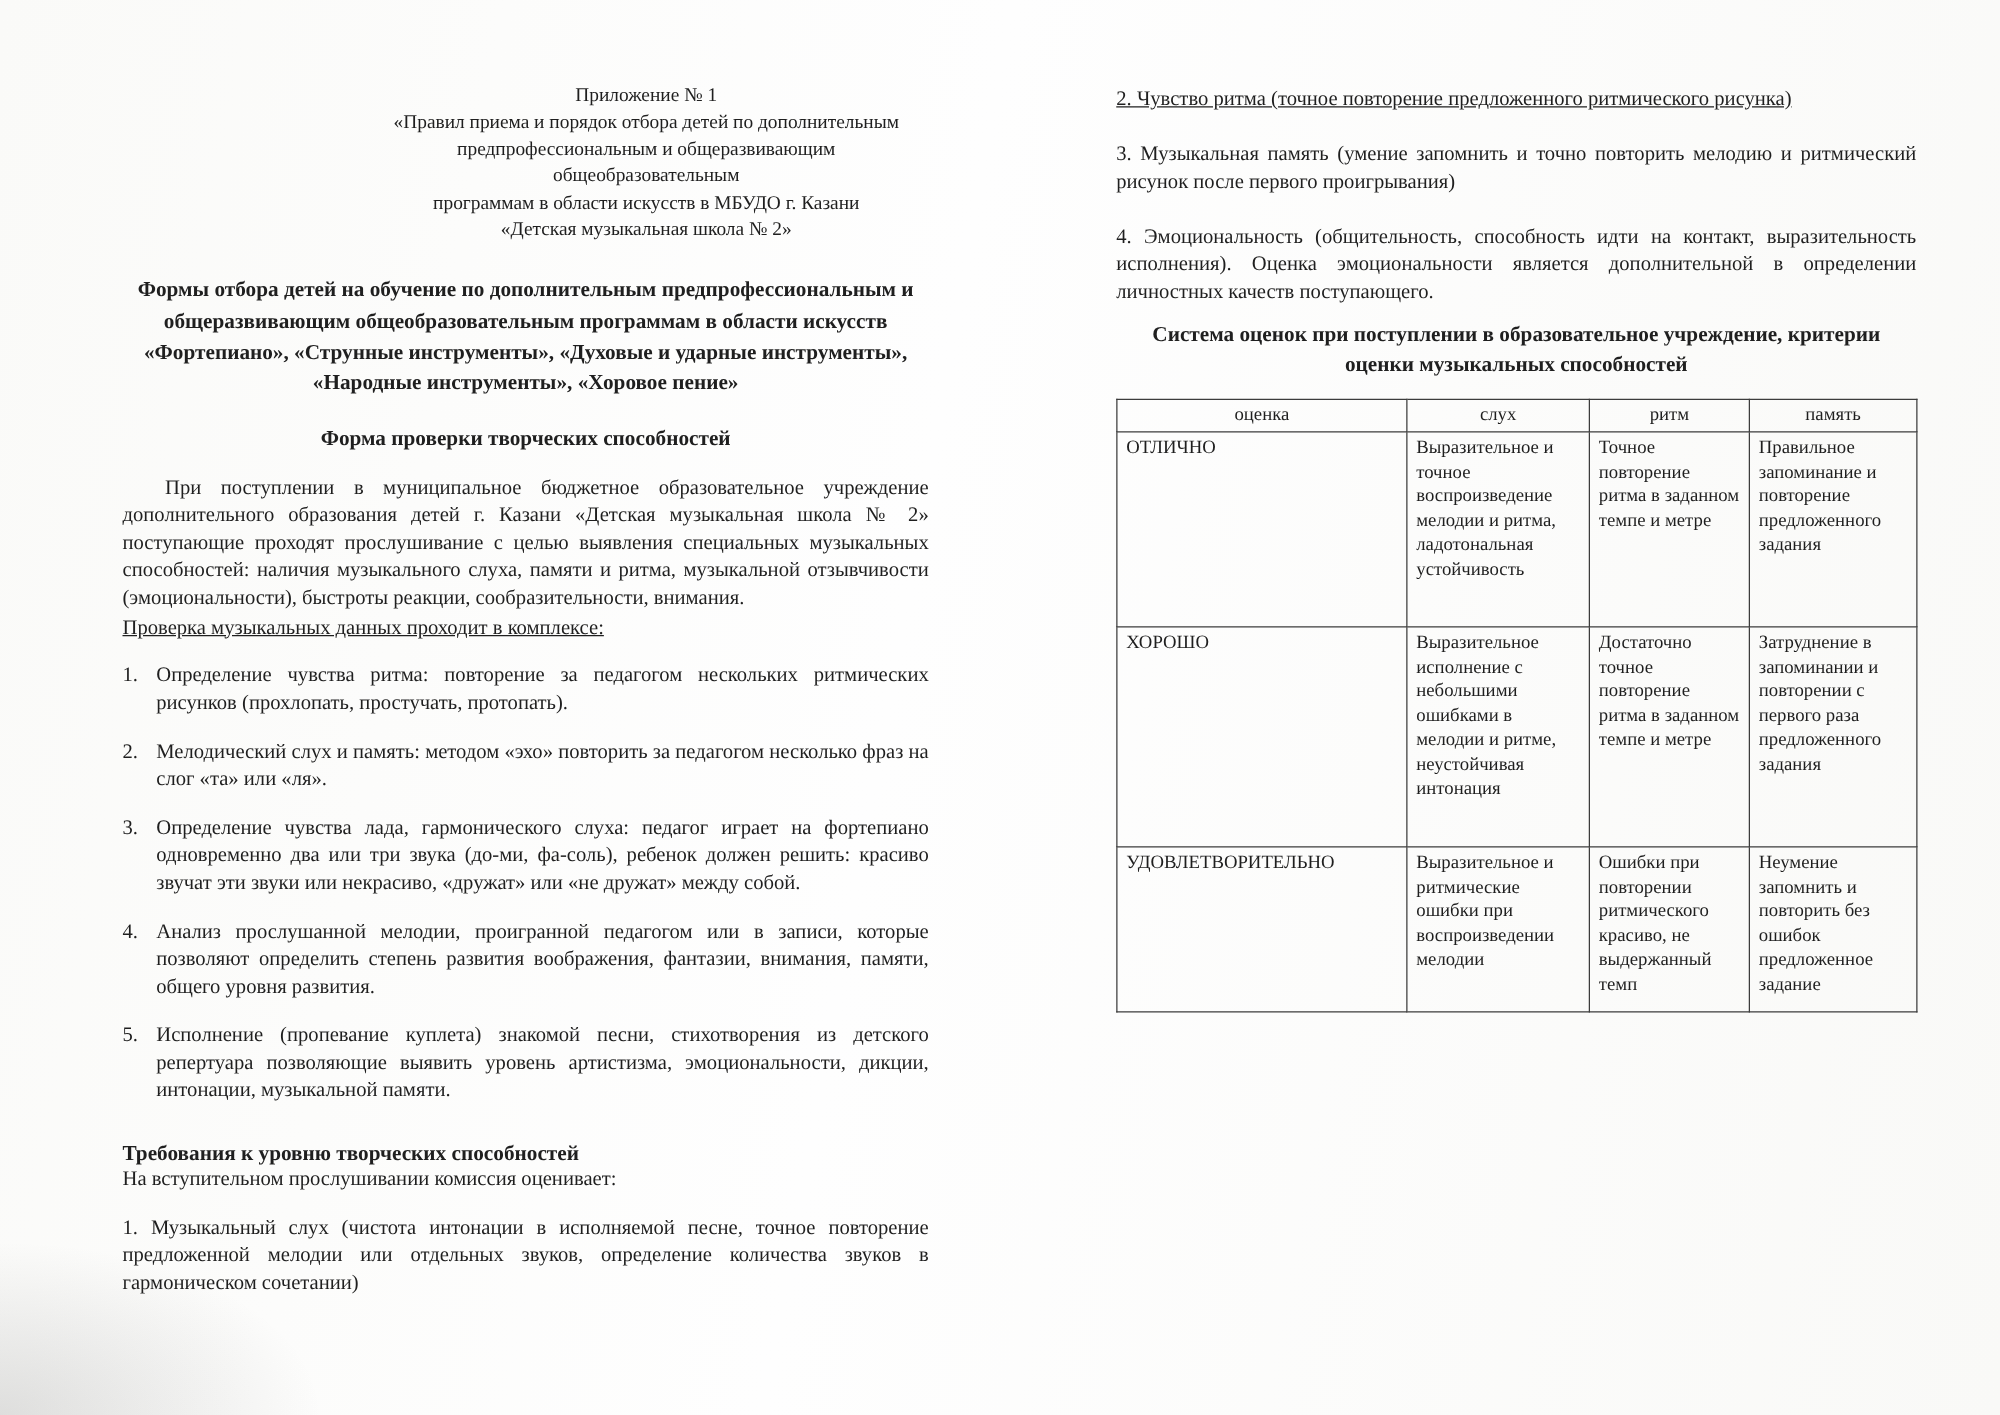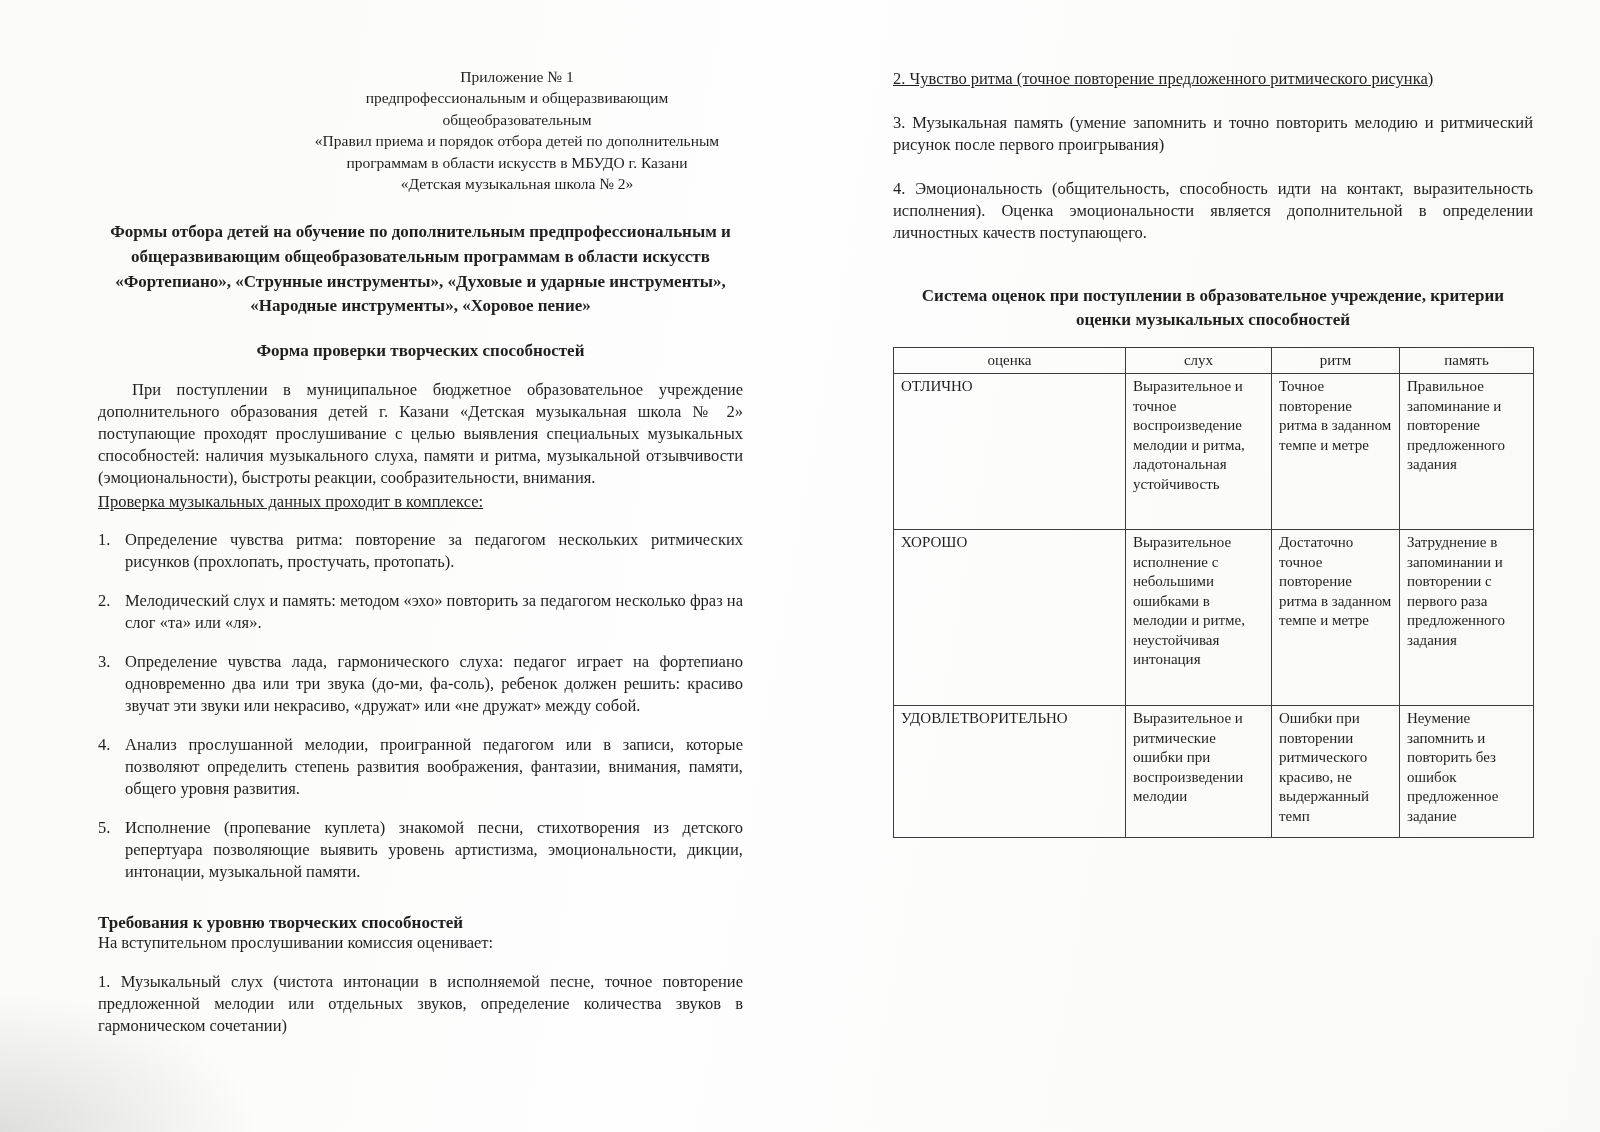--- a/index.html
+++ b/index.html
@@ -97,21 +97,21 @@
   .section-title {
     margin-top: 30px;
     text-align: left;
     font-weight: bold;
     font-size: 17px;
   }
   .intro-line {
     font-size: 16.5px;
   }
   .criteria-title {
-    margin-top: 40px;
+    margin-top: 12px;
     margin-bottom: 14px;
     text-align: center;
     font-weight: bold;
     font-size: 17px;
     line-height: 1.45;
   }
   table.grades {
     border-collapse: collapse;
     width: 640px;
     table-layout: fixed;
@@ -143,22 +143,22 @@
 </head>
 <body>
 
 <div class="scan">
   <div class="pages">
 
     <div class="page page-left">
 
       <div class="annex">
         <div>Приложение № 1</div>
+        <div>«Правил приема и порядок отбора детей по дополнительным</div>
         <div>предпрофессиональным и общеразвивающим общеобразовательным</div>
-        <div>«Правил приема и порядок отбора детей по дополнительным</div>
         <div>программам в области искусств в МБУДО г. Казани</div>
         <div>«Детская музыкальная школа № 2»</div>
       </div>
 
       <div class="doc-title">Формы отбора детей на обучение по дополнительным предпрофессиональным и общеразвивающим общеобразовательным программам в области искусств «Фортепиано», «Струнные инструменты», «Духовые и ударные инструменты», «Народные инструменты», «Хоровое пение»</div>
 
       <div class="doc-subtitle">Форма проверки творческих способностей</div>
 
       <div class="para para-indent">При поступлении в  муниципальное бюджетное образовательное учреждение дополнительного образования детей г. Казани «Детская музыкальная школа № 2» поступающие проходят прослушивание с целью выявления специальных музыкальных способностей: наличия музыкального слуха, памяти и ритма, музыкальной отзывчивости (эмоциональности), быстроты реакции, сообразительности, внимания.</div>
       <div class="para para-tight">Проверка музыкальных данных проходит в комплексе:</div>

